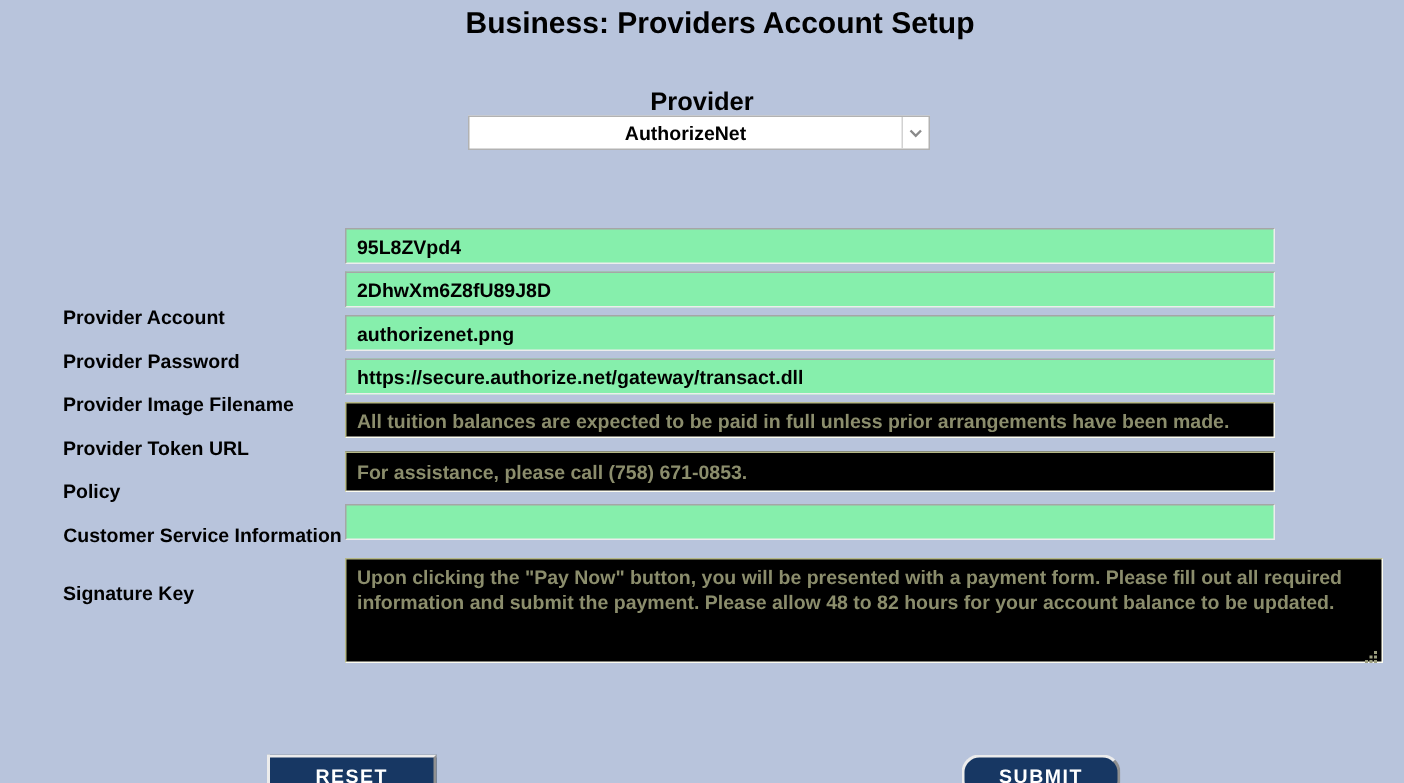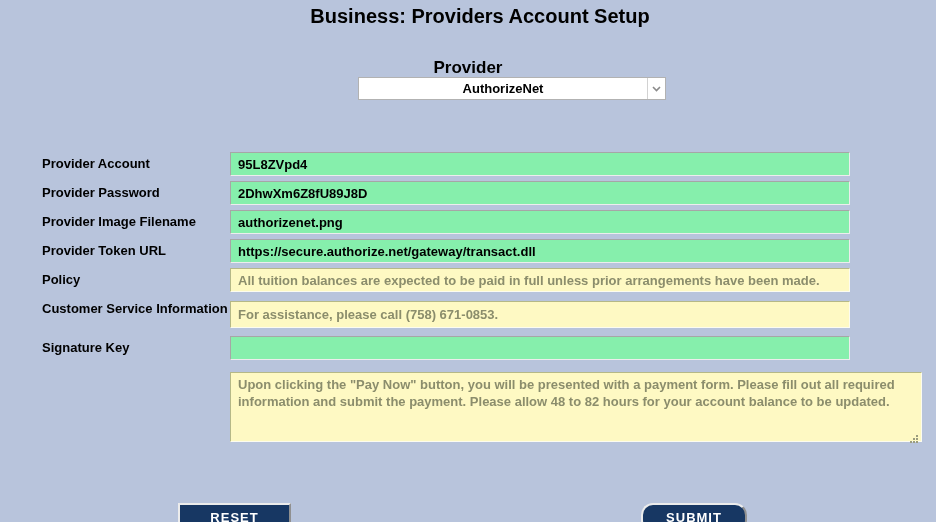--- a/index.html
+++ b/index.html
@@ -19,51 +19,50 @@
 
   .provider-label {
     position:absolute; top:58px; left:0; width:100%;
     text-align:center; font-size:17px; font-weight:bold; color:#000000;
   }
   .select {
     position:absolute; top:77px; left:312px; width:308px; height:23px;
     background:#ffffff; border:1px solid #b2b2b2;
     display:flex; align-items:stretch; box-sizing:border-box;
     cursor:default;
-    margin-left:46px;
   }
   .select-value {
     flex:1; text-align:center; line-height:21px;
     font-size:13px; font-weight:bold; color:#000000;
   }
   .select-arrow {
     width:17px; border-left:1px solid #d2d2d2;
     display:flex; align-items:center; justify-content:center;
   }
 
   .row { position:absolute; left:0; width:936px; }
   .flabel {
     position:absolute; left:42px; width:186px;
     font-size:13px; font-weight:bold; color:#000000;
-    line-height:24px; white-space:nowrap;
+    line-height:24px; white-space:nowrap;margin-top:48px;
   }
-  .flabel.two-line { line-height:15.5px; top:0px; white-space:normal; }
+  .flabel.two-line { line-height:15.5px; top:0px; white-space:normal;text-align:center; }
   .flabel.memo-pos { top:27px; }
 
   .field {
     position:absolute; left:230px; top:0; width:620px; height:24px;
     box-sizing:border-box;
     background:#86efac;
     border:1px solid; border-color:#a6a6a6 #ededed #ededed #a6a6a6;
     font-family:"Liberation Sans", sans-serif;
     font-size:13px; font-weight:bold; color:#000000;
     padding:0 7px; outline:none;
   }
   .field.yellow {
-    background:#fef9c3; color:#8b8d6c;
+    background:#000000; color:#8b8d6c;
     border-color:#b5b887 #fcfcf0 #fcfcf0 #b5b887;
   }
   .field.tall { height:27px; }
   textarea.field {
     width:692px; height:70px; resize:none; overflow:hidden;
     padding:3px 7px; line-height:17px;
   }
   .resize-grip {
     position:absolute; left:909px; top:58px; width:10px; height:10px;
     cursor:nwse-resize;

